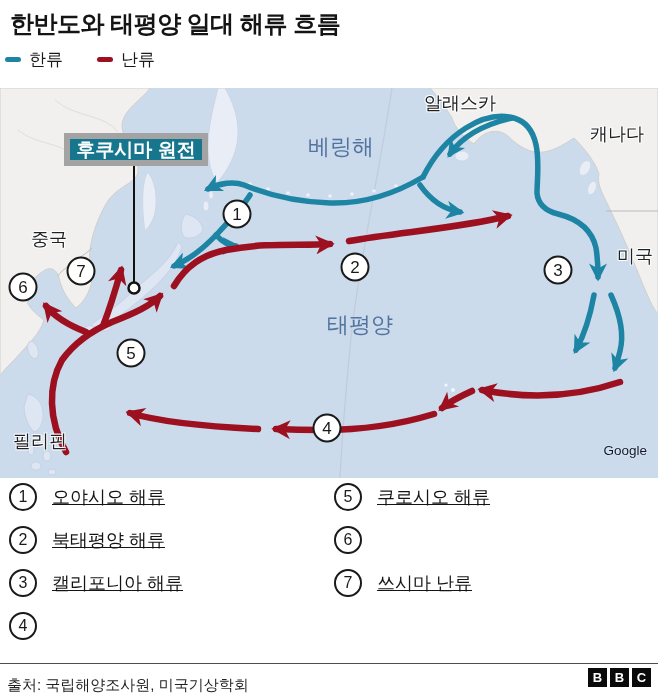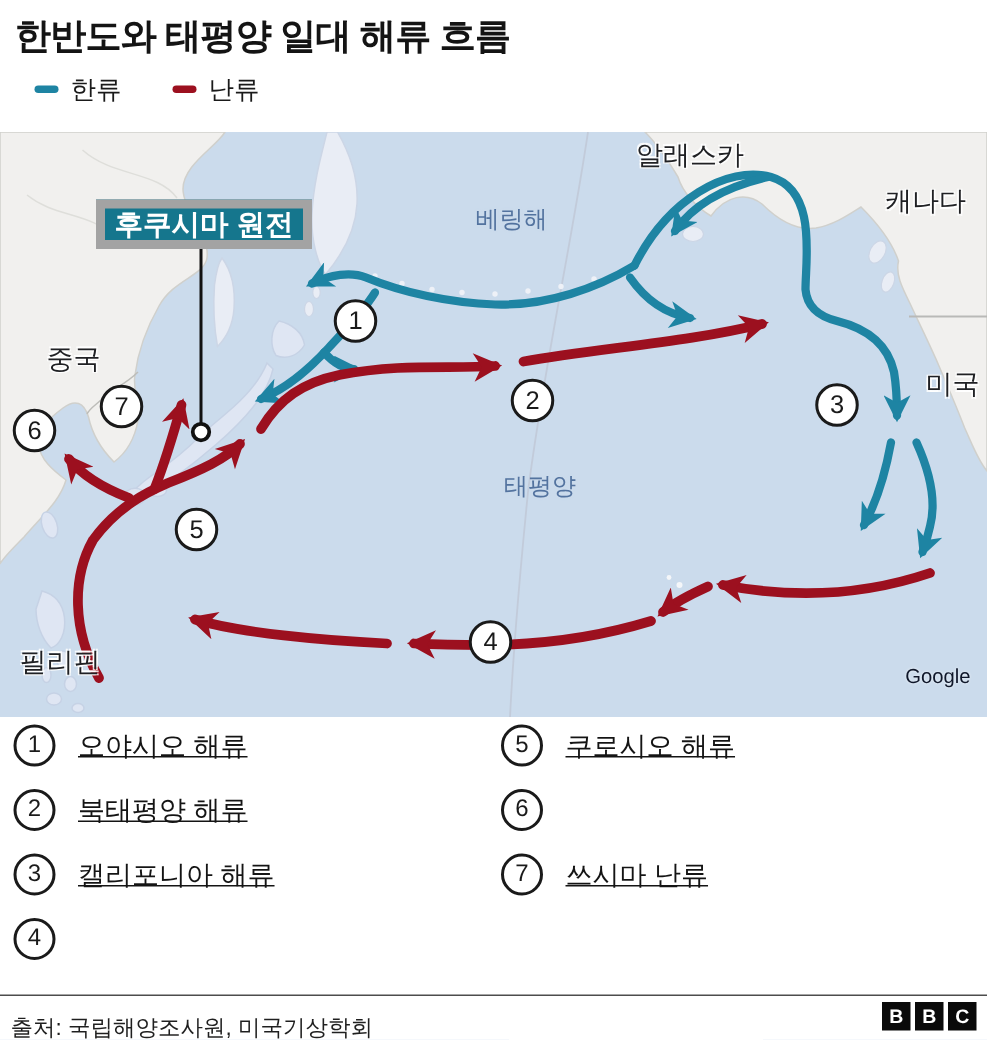--- a/index.html
+++ b/index.html
@@ -2,32 +2,32 @@
 <html><head>
 <meta charset="utf-8">
 <style>
   html,body{margin:0;padding:0;background:#fff;}
   .page{position:relative;width:658px;height:693px;background:#ffffff;
         font-family:"Liberation Sans","DejaVu Sans",sans-serif;color:#1a1a1a;overflow:hidden;}
 
   
   .title{position:absolute;left:10px;top:8px;font-size:24px;font-weight:bold;
          letter-spacing:-0.5px;color:#141414;margin:0;}
-  .toplegend{position:absolute;left:23px;top:48px;display:flex;gap:34px;align-items:center;}
+  .toplegend{position:absolute;left:5px;top:48px;display:flex;gap:34px;align-items:center;}
   .toplegend .item{display:flex;align-items:center;gap:8px;font-size:17px;color:#1a1a1a;}
   .dash{display:inline-block;width:16px;height:5px;border-radius:2.5px;}
 
   
   .map{position:absolute;left:0;top:88px;width:658px;height:390px;}
   .map svg{position:absolute;left:0;top:0;}
   .maplabel{position:absolute;transform:translate(-50%,-50%);white-space:nowrap;
             font-size:18px;font-weight:normal;color:#202124;
             text-shadow:-1px -1px 0 rgba(255,255,255,.85),1px -1px 0 rgba(255,255,255,.85),
                         -1px 1px 0 rgba(255,255,255,.85),1px 1px 0 rgba(255,255,255,.85);}
-  .maplabel.water{font-weight:normal;color:#53739f;font-size:16px;
+  .maplabel.water{font-weight:normal;color:#53739f;font-size:22px;
             text-shadow:0 0 2px rgba(204,219,236,.9);}
   .watermark{position:absolute;right:11px;bottom:20px;font-size:13.5px;color:#0f172a;
              text-shadow:0 0 2px rgba(255,255,255,.8);}
   .fukushima{position:absolute;left:64px;top:45px;width:144px;height:33px;
              background:#15768d;border:6px solid #a3a3a3;box-sizing:border-box;
              display:flex;align-items:center;justify-content:center;
              color:#fff;font-size:19px;font-weight:bold;white-space:nowrap;}
   .badge{position:absolute;width:29px;height:29px;border-radius:50%;background:#fff;
          border:2px solid #1a1a1a;box-sizing:border-box;display:flex;align-items:center;
          justify-content:center;font-size:17px;color:#1a1a1a;transform:translate(-50%,-50%);}

